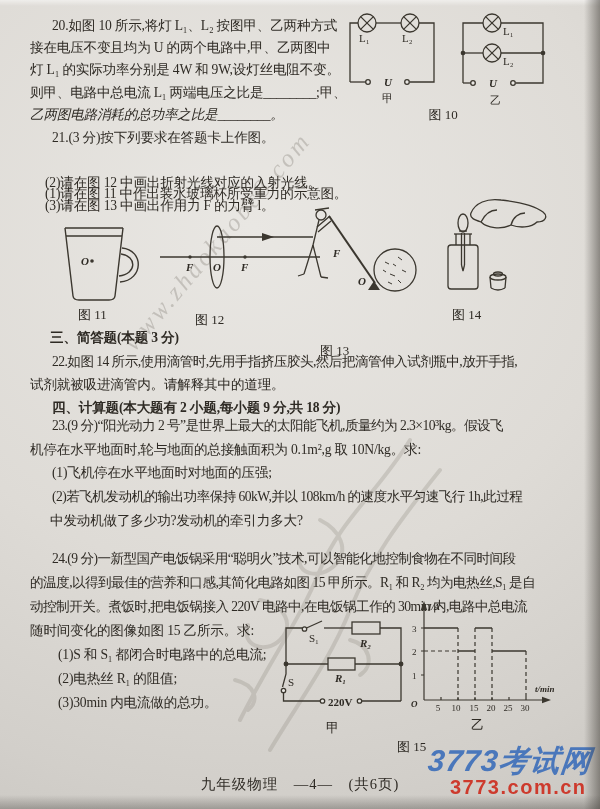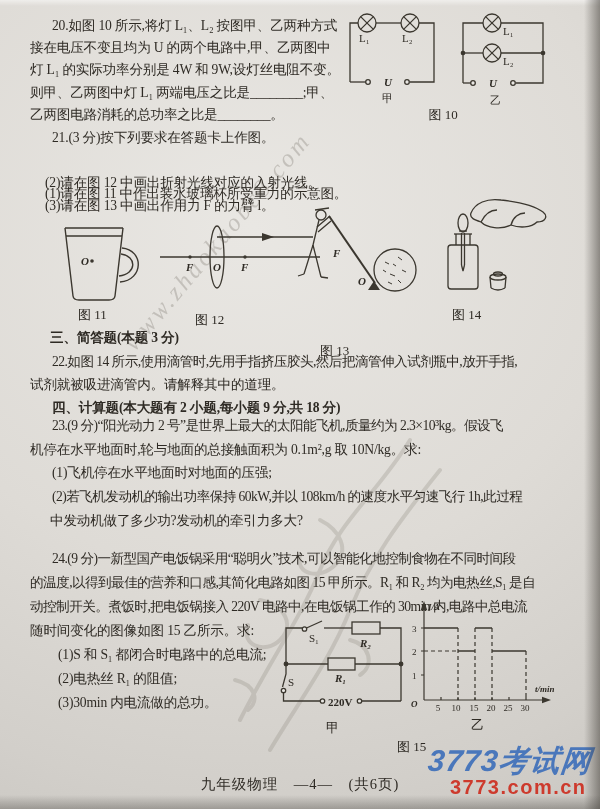--- a/index.html
+++ b/index.html
@@ -50,22 +50,22 @@
       <path d="M120,90 C140,100 150,120 135,135 C120,150 95,145 100,125"></path>
       <path d="M60,170 C85,175 95,195 80,210 C65,225 40,215 48,195"></path>
       <path d="M150,210 C170,215 175,235 160,245"></path>
       <path d="M35,250 C55,255 60,270 48,280"></path>
     </g>
   </svg>
 
   <div class="ln" style="left:30px;top:16px;padding-left:22px;">20.如图 10 所示,将灯 L₁、L₂ 按图甲、乙两种方式</div>
   <div class="ln" style="left:30px;top:38px;">接在电压不变且均为 U 的两个电路中,甲、乙两图中</div>
   <div class="ln" style="left:30px;top:60px;">灯 L₁ 的实际功率分别是 4W 和 9W,设灯丝电阻不变。</div>
-  <div class="ln" style="left:30px;top:83px;">则甲、乙两图中灯 L₁ 两端电压之比是________;甲、</div>
-  <div class="ln" style="left:30px;top:105px;">乙两图电路消耗的总功率之比是________。</div>
+  <div class="ln" style="left:30px;top:83px;">则甲、电路中总电流 L₁ 两端电压之比是________;甲、</div>
+  <div class="ln" style="left:30px;top:105px;font-style:italic;">乙两图电路消耗的总功率之比是________。</div>
 
   <svg class="figsvg" style="left:340px;top:8px;" width="250" height="118">
     <g fill="none" stroke="#3b372f" stroke-width="1.3">
 
       <path d="M10,74 L10,15 L18,15"></path>
       <circle cx="27" cy="15" r="9"></circle>
       <path d="M20.6,8.6 L33.4,21.4 M33.4,8.6 L20.6,21.4"></path>
       <path d="M36,15 L61,15"></path>
       <circle cx="70" cy="15" r="9"></circle>
       <path d="M63.6,8.6 L76.4,21.4 M76.4,8.6 L63.6,21.4"></path>

